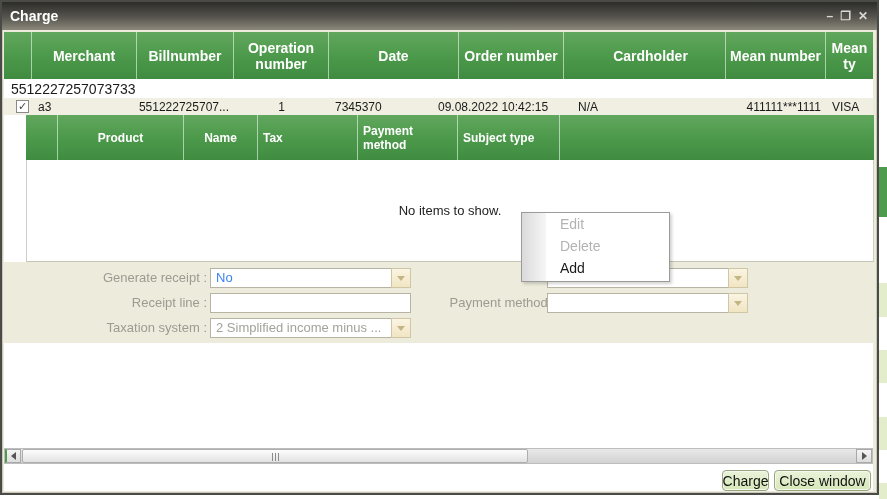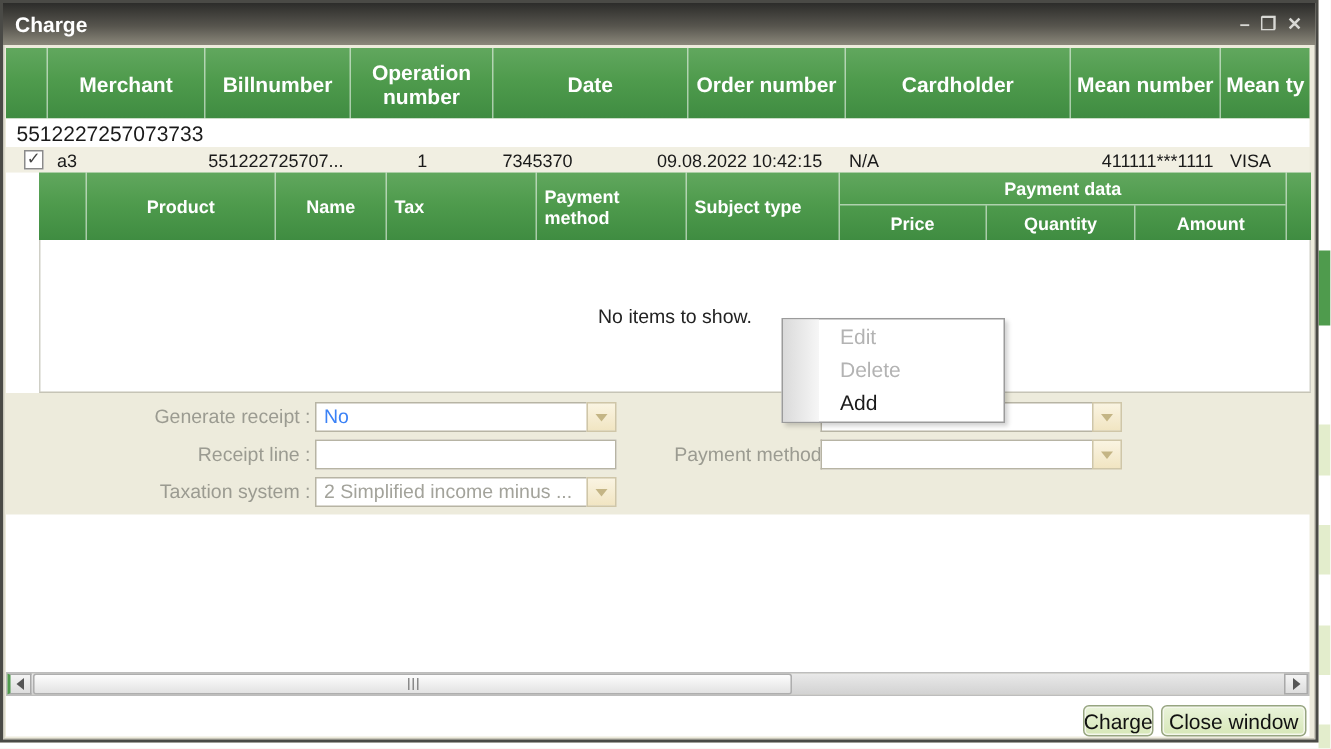--- a/index.html
+++ b/index.html
@@ -22,21 +22,21 @@
   .win-controls { margin-left:auto; display:flex; gap:7px; padding-right:9px; }
   .win-btn { color:#d8d8d4; font-size:12px; font-weight:bold; line-height:14px; cursor:default; }
 
   
   .outer-header { position:absolute; left:2px; top:30px; width:869px; height:47px; display:flex;
                   background:linear-gradient(180deg,#61a75e 0%,#4f9b4d 45%,#3f8c41 100%); }
   .oh-cell { height:100%; display:flex; align-items:center; justify-content:center; text-align:center;
              color:#fff; font-weight:bold; font-size:14px; border-right:1px solid rgba(255,255,255,0.55); padding:0 3px; }
   .oh-cell:last-child { border-right:none; }
   .w-c0{width:28px;} .w-c1{width:105px;} .w-c2{width:97px;} .w-c3{width:95px;} .w-c4{width:105px;}
-  .w-c5{width:130px;} .w-c6{width:150px;} .w-c7{width:100px;} .w-c8{flex:1;}
+  .w-c5{width:130px;} .w-c6{width:150px;margin-left:12px;} .w-c7{width:100px;} .w-c8{flex:1;}
 
   .group-row { position:absolute; left:2px; top:77px; width:869px; height:19px; background:#ffffff;
                font-size:14px; color:#1a1a1a; display:flex; align-items:center; padding-left:7px; }
 
   .data-row { position:absolute; left:2px; top:96px; width:869px; height:17px; background:#f1efe2;
               display:flex; font-size:12px; color:#1a1a1a; align-items:center; }
   .dr-cell { height:100%; display:flex; align-items:center; overflow:hidden; white-space:nowrap; }
   .al{ justify-content:flex-start; padding-left:6px;} .ar{justify-content:flex-end; padding-right:5px;} .ac{justify-content:center;}
   .checkbox { width:13px; height:13px; background:#fff; border:1px solid #8a8a8a; margin-left:9px;
               display:flex; align-items:center; justify-content:center; font-size:11px; color:#444; line-height:11px; }
@@ -166,28 +166,20 @@
     <div class="body-zone"></div>
 
     <div class="inner-table">
       <div class="inner-header">
         <div class="ih-cell n0"></div>
         <div class="ih-cell ih-center n1">Product</div>
         <div class="ih-cell ih-center n2">Name</div>
         <div class="ih-cell n3">Tax</div>
         <div class="ih-cell n4">Payment method</div>
         <div class="ih-cell n5">Subject type</div>
-        <div class="pd-group">
-          <div class="pd-title">Payment data</div>
-          <div class="pd-sub">
-            <div class="pd-cell pd-price">Price</div>
-            <div class="pd-cell pd-qty">Quantity</div>
-            <div class="pd-cell pd-amount">Amount</div>
-          </div>
-        </div>
         <div class="ih-cell n-sp"></div>
       </div>
       <div class="inner-body">
         <span class="empty-msg">No items to show.</span>
       </div>
     </div>
 
     <div class="form-area">
       <div class="f-label" style="left:0;top:6px;width:203px;">Generate receipt :</div>
       <div class="combo" style="left:206px;top:6px;">

